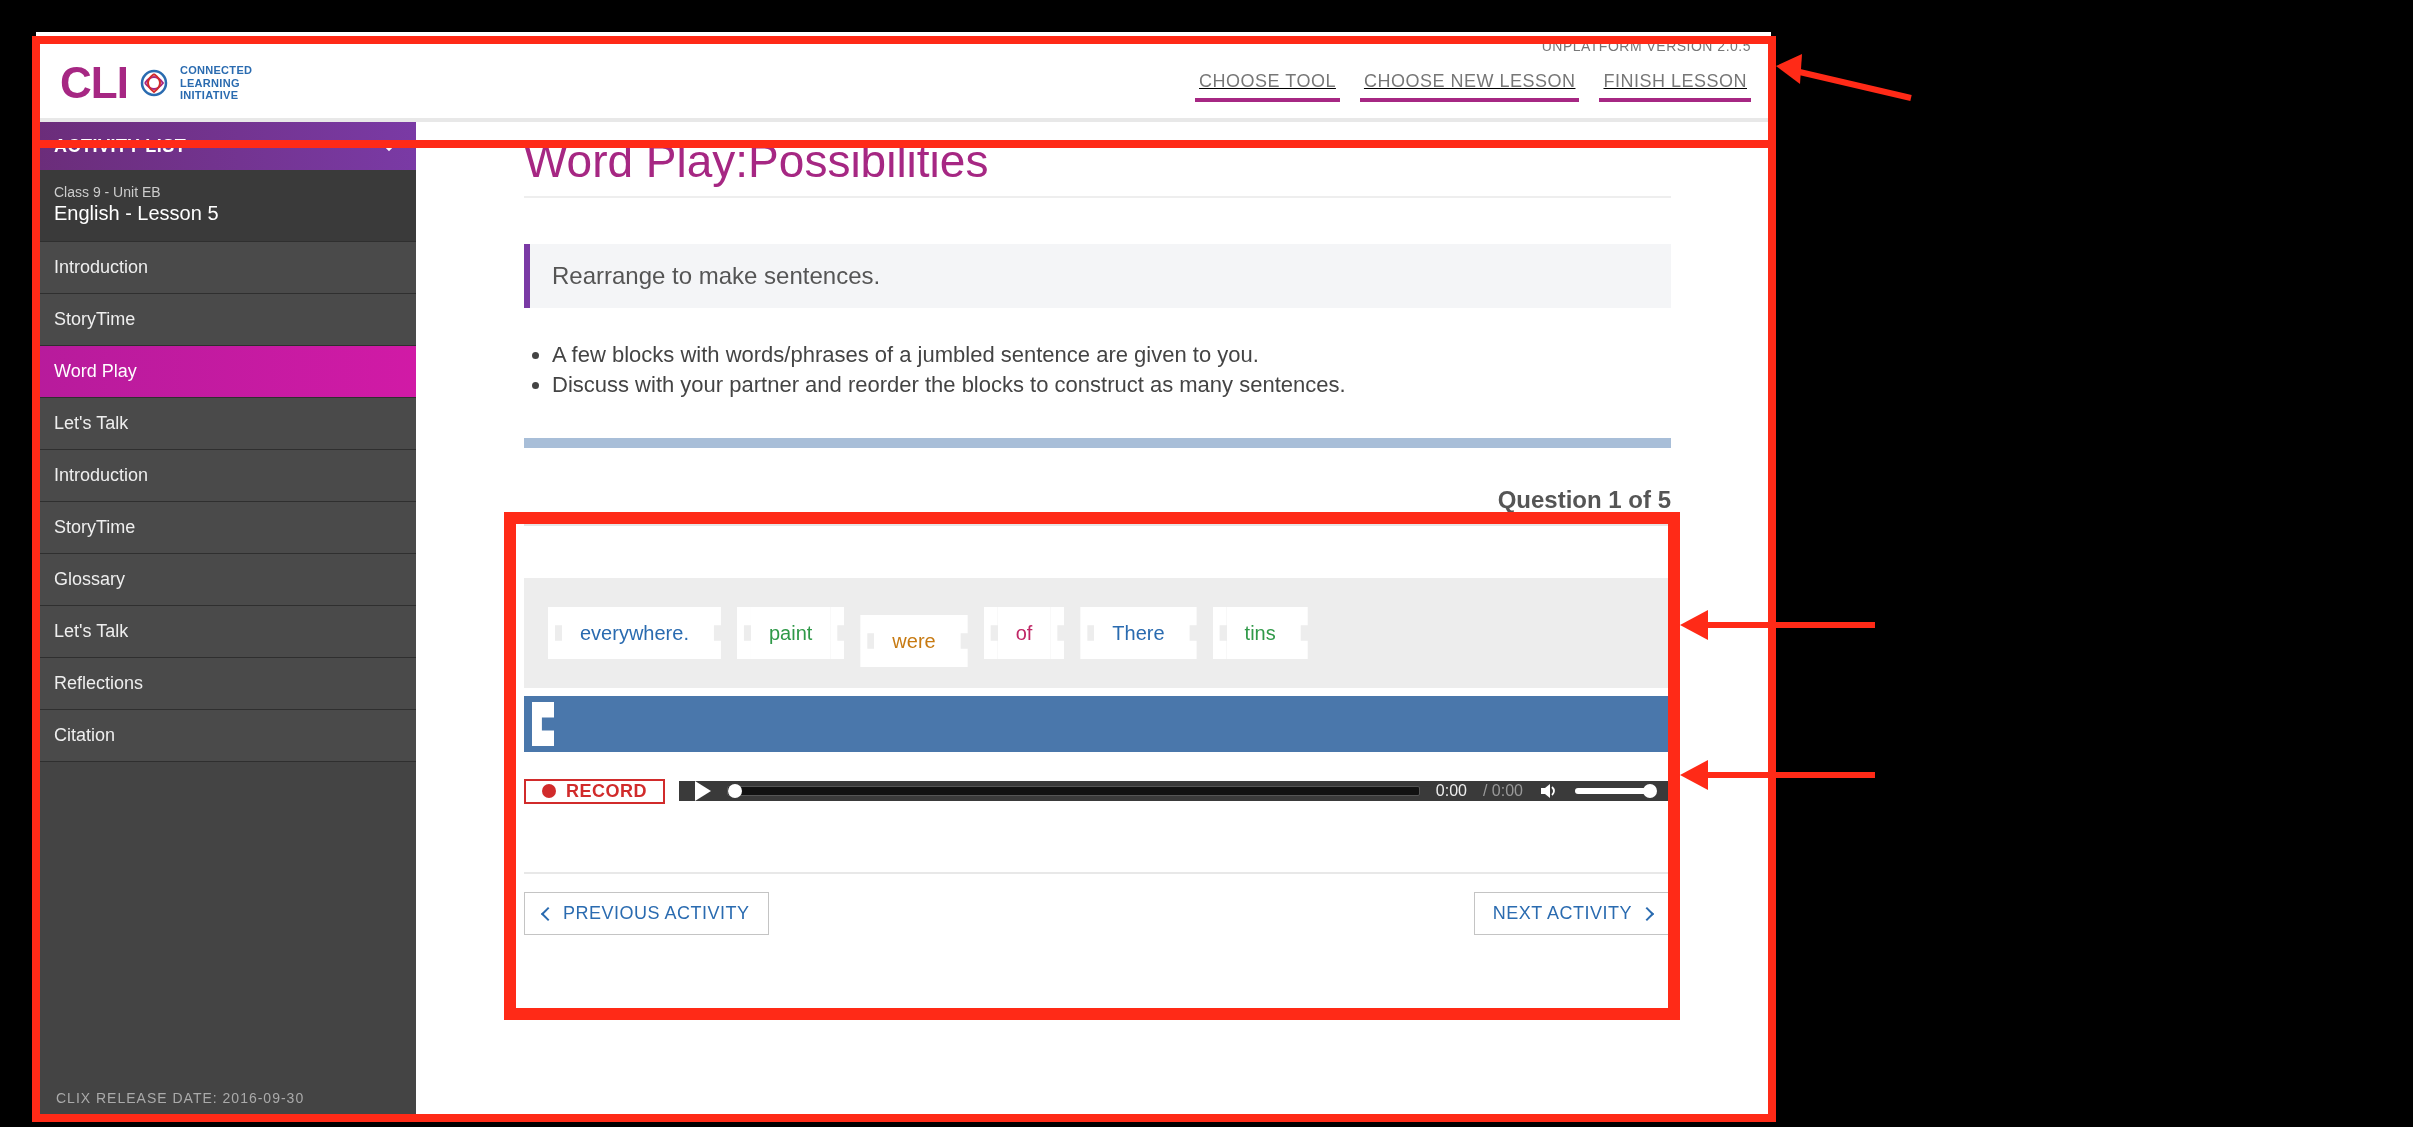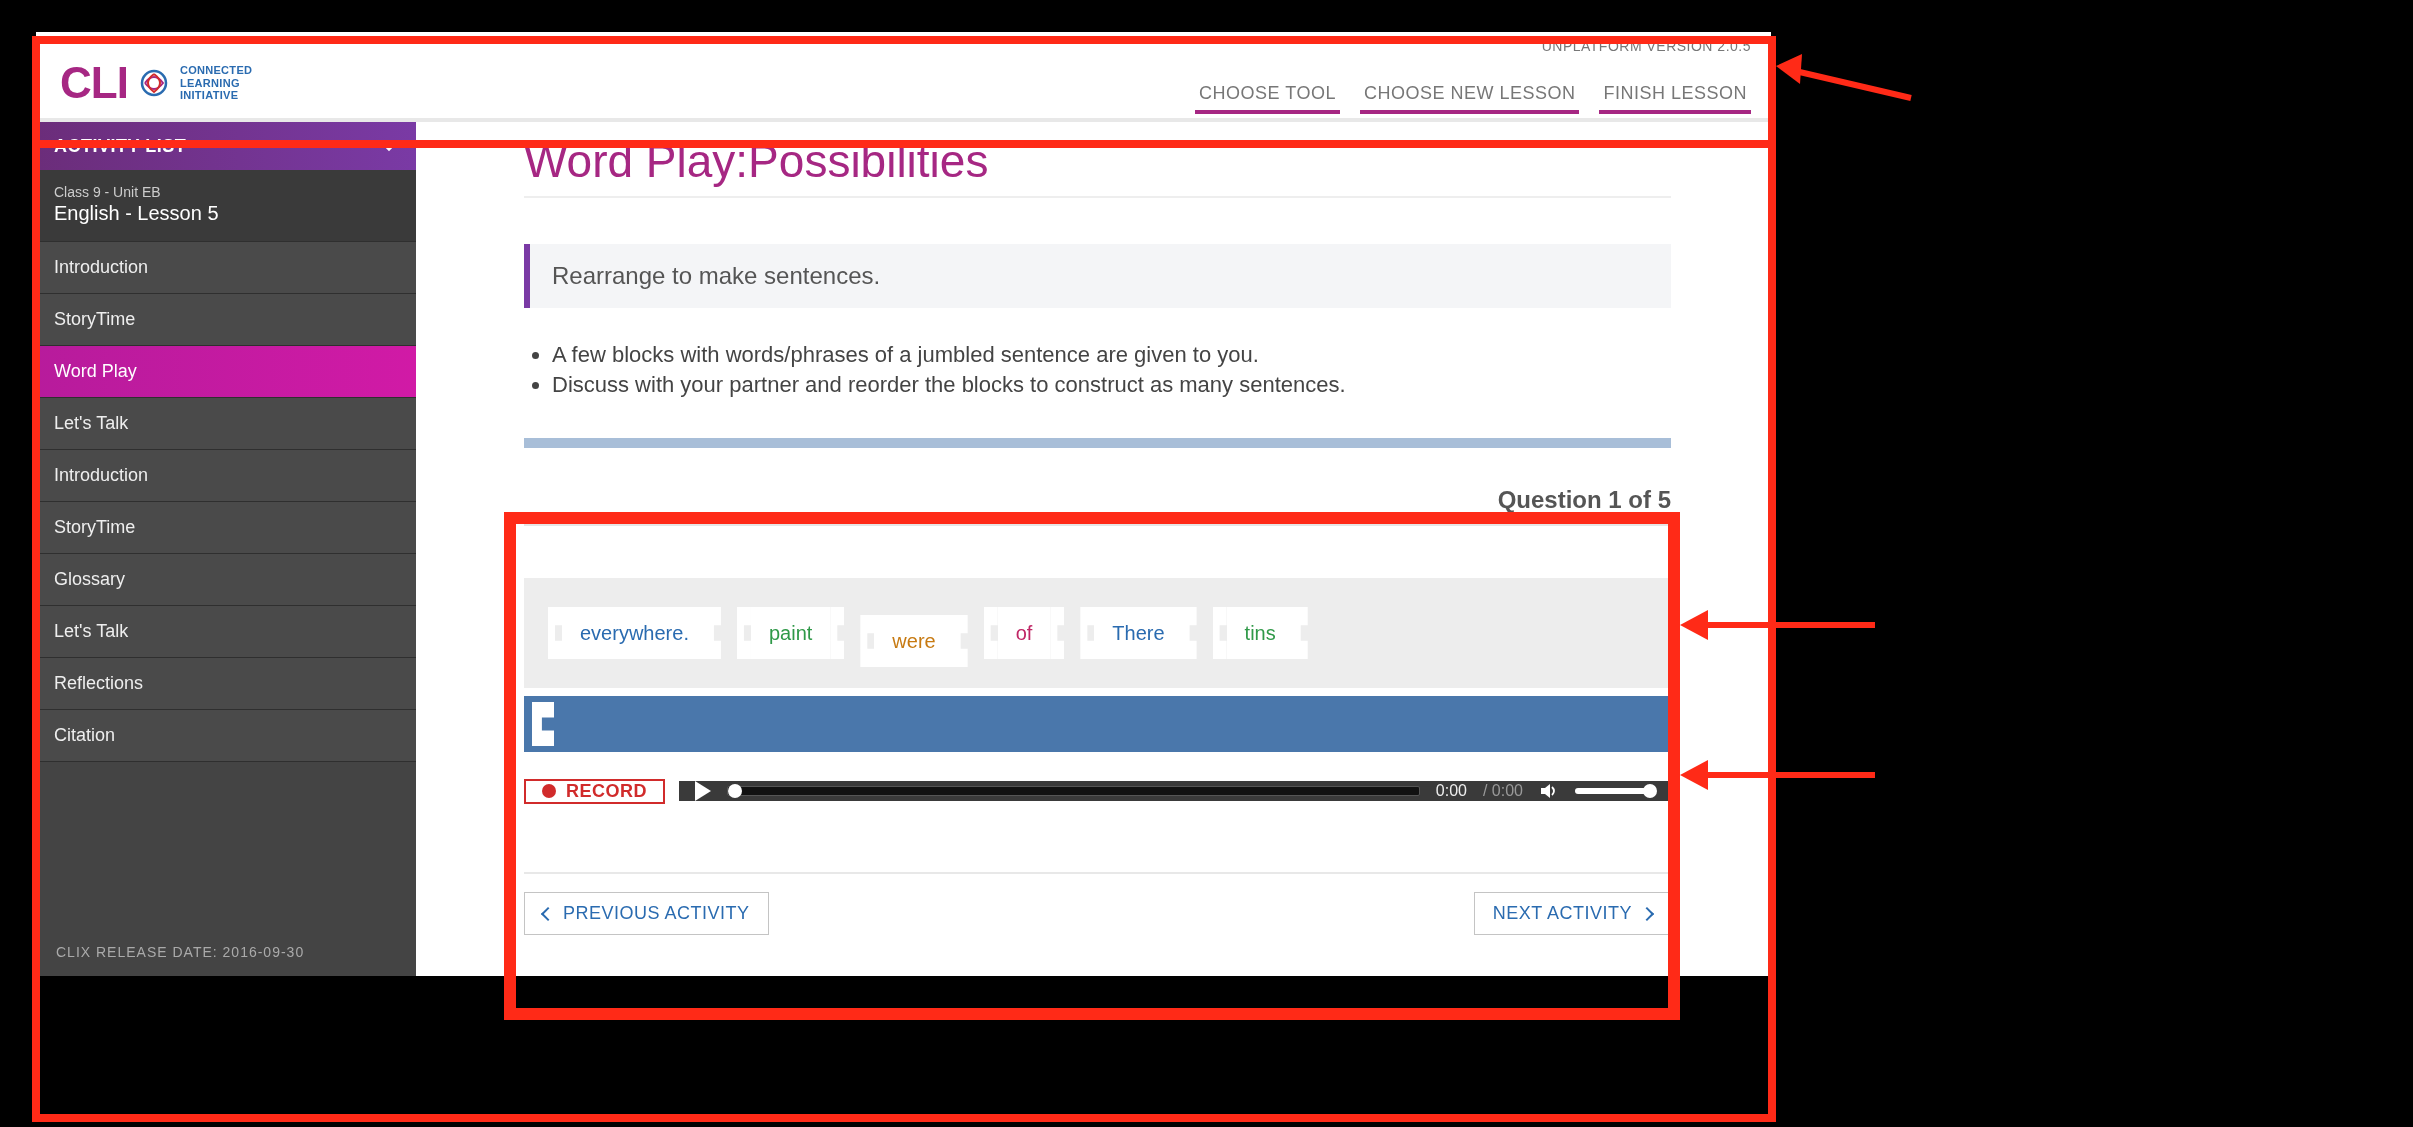--- a/index.html
+++ b/index.html
@@ -8,21 +8,21 @@
     background: #000;
     width: 2413px;
     height: 1127px;
     position: relative;
   }
   .app-frame {
     position: absolute;
     left: 36px;
     top: 32px;
     width: 1735px;
-    height: 944px;
+    height: 1090px;
     background: #fff;
     display: flex;
     flex-direction: column;
     overflow: hidden;
   }
   
   .header {
     height: 90px;
     border-bottom: 4px solid #e8e8e8;
     position: relative;
@@ -57,23 +57,24 @@
   .logo-sub {
     font-size: 11px;
     font-weight: 700;
     color: #2a6bb0;
     line-height: 1.15;
     letter-spacing: .3px;
   }
   .top-nav {
     position: absolute;
     right: 20px;
-    bottom: 4px;
+    bottom: 16px;
     display: flex;
     gap: 20px;
+    text-decoration: underline;
   }
   .top-nav a {
     font-size: 18px;
     color: #777;
     letter-spacing: .5px;
     padding: 8px 4px 6px;
     border-bottom: 4px solid #a62783;
     text-decoration: none;
   }
   

